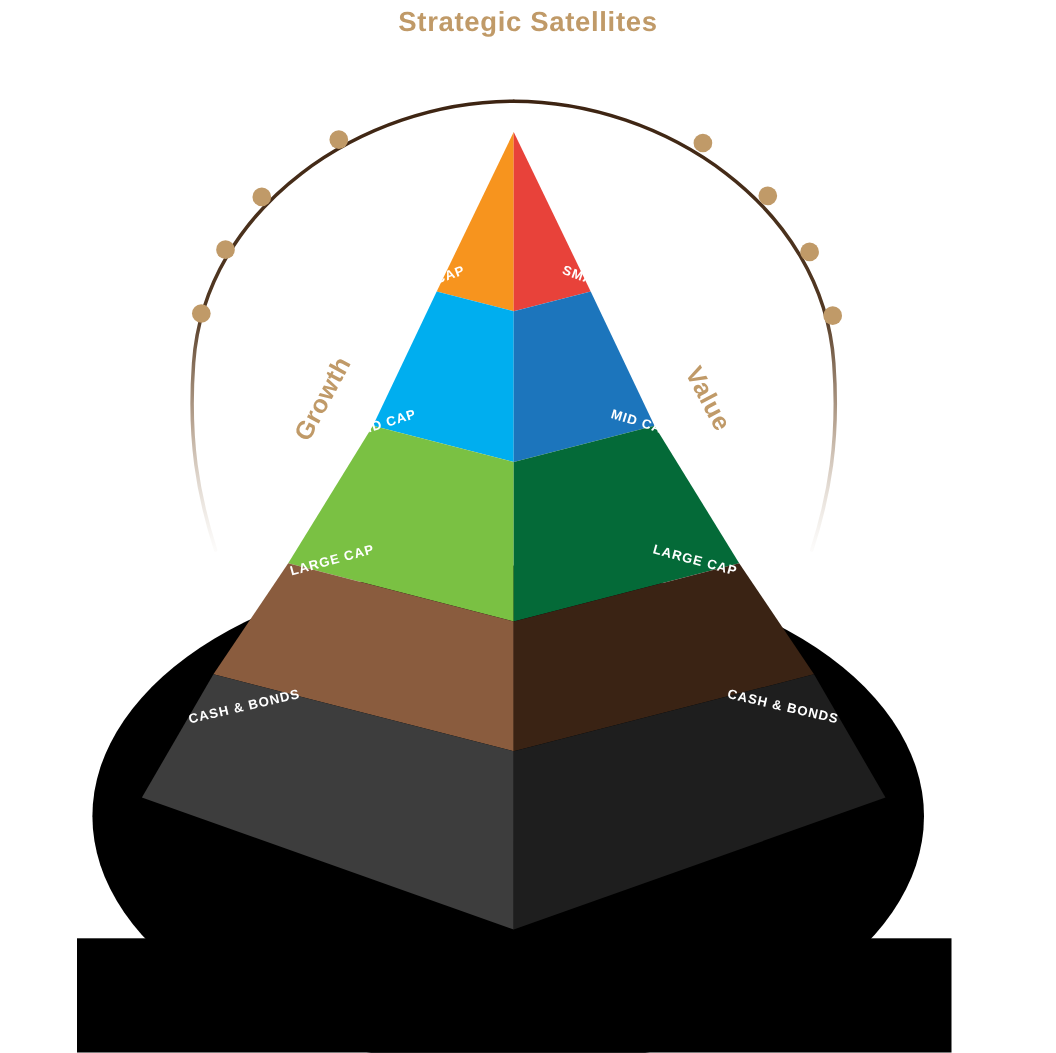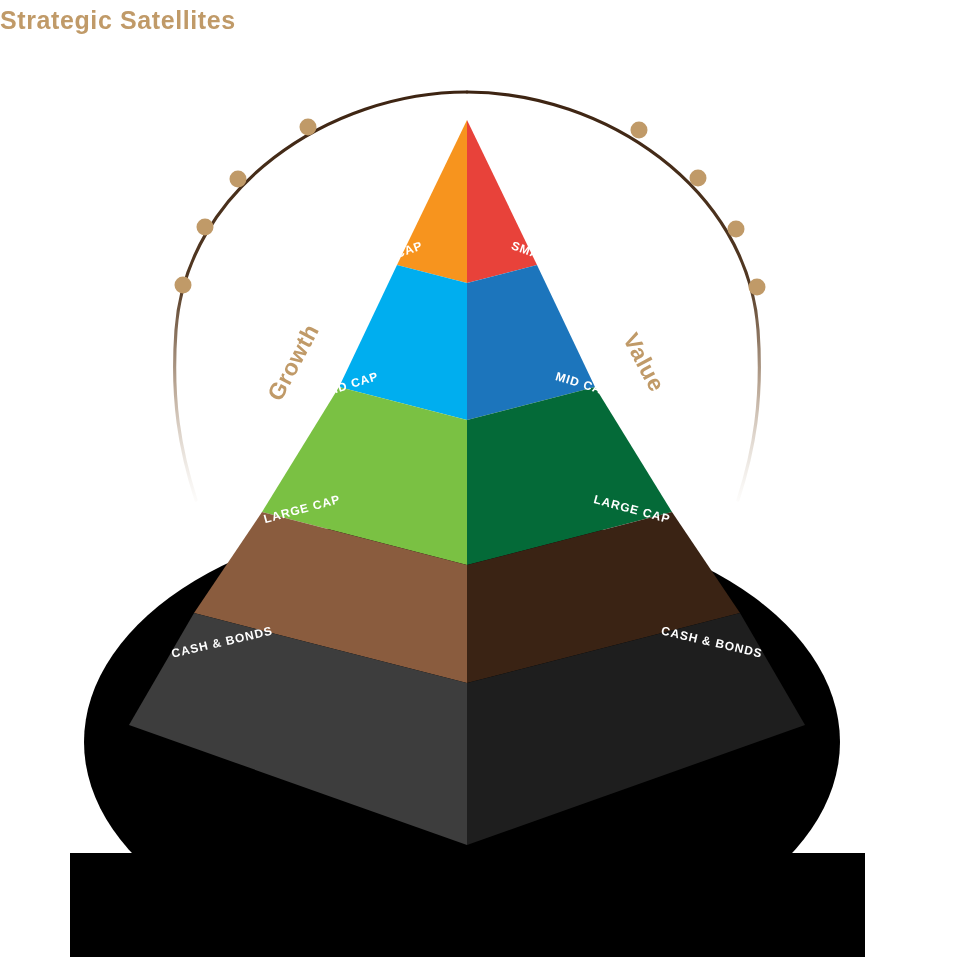--- a/index.html
+++ b/index.html
@@ -13,21 +13,21 @@
   .tier-label{
     font-family:"Liberation Sans","DejaVu Sans",sans-serif;
     font-weight:700;fill:#ffffff;letter-spacing:.9px;
   }
   .side-label{
     font-family:"Liberation Sans","DejaVu Sans",sans-serif;
     font-weight:700;letter-spacing:.4px;
   }
   #title{
     position:absolute;left:0;top:0;width:960px;
-    line-height:34px;padding-top:3px;
+    text-align:center;line-height:34px;padding-top:3px;
     font-family:"Liberation Sans","DejaVu Sans",sans-serif;
     font-weight:700;font-size:25px;letter-spacing:.6px;
     color:#c09a68;white-space:nowrap;
   }
 </style>
 </head>
 <body>
 
 <div id="stage">
 

